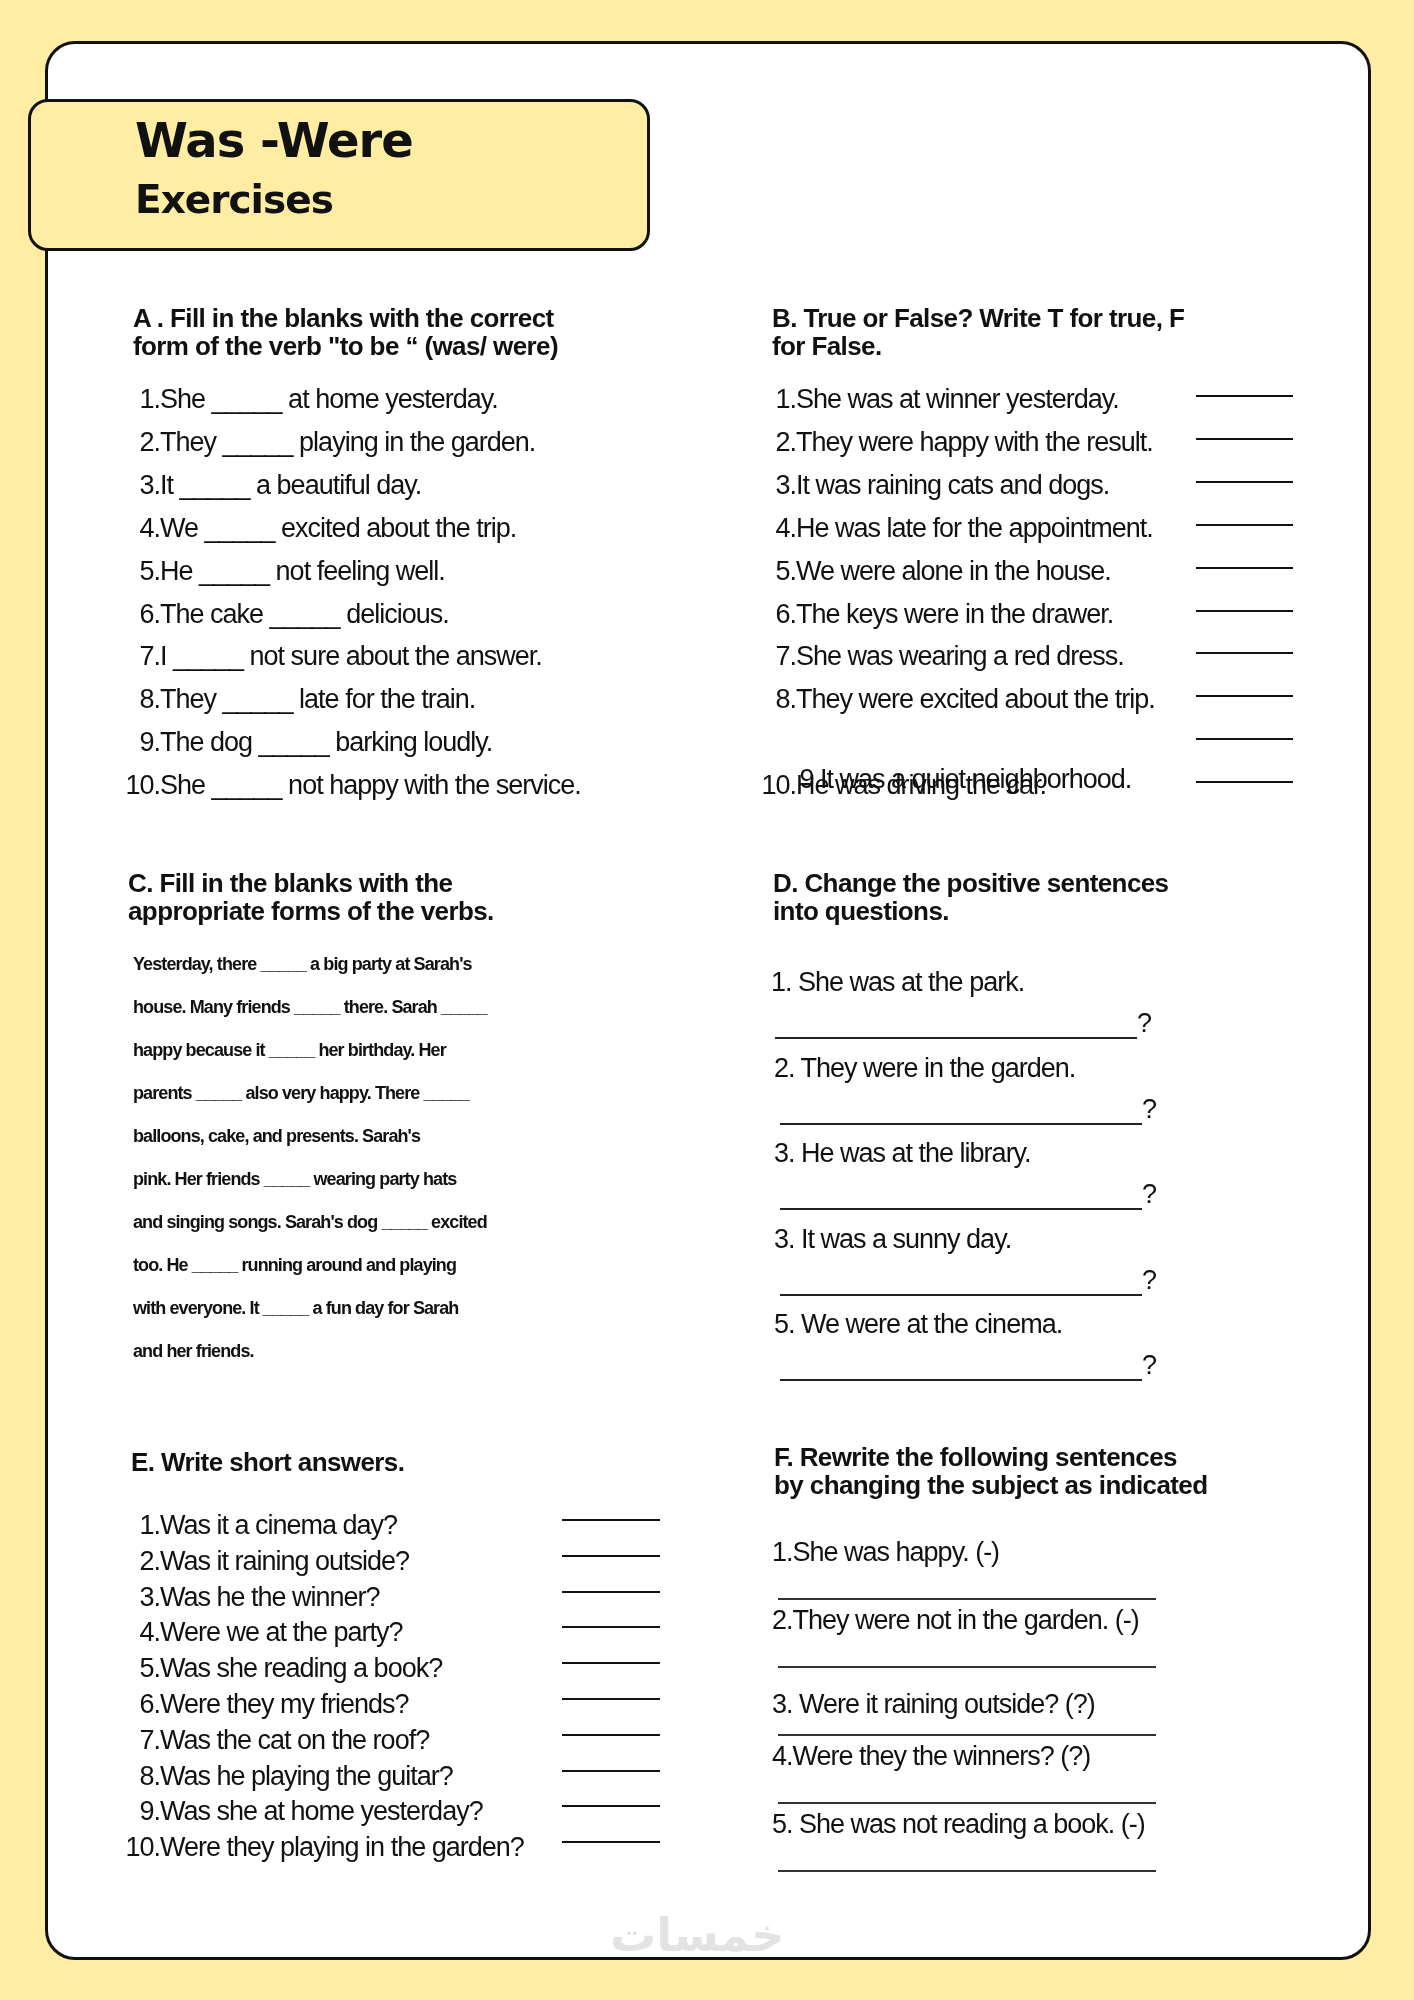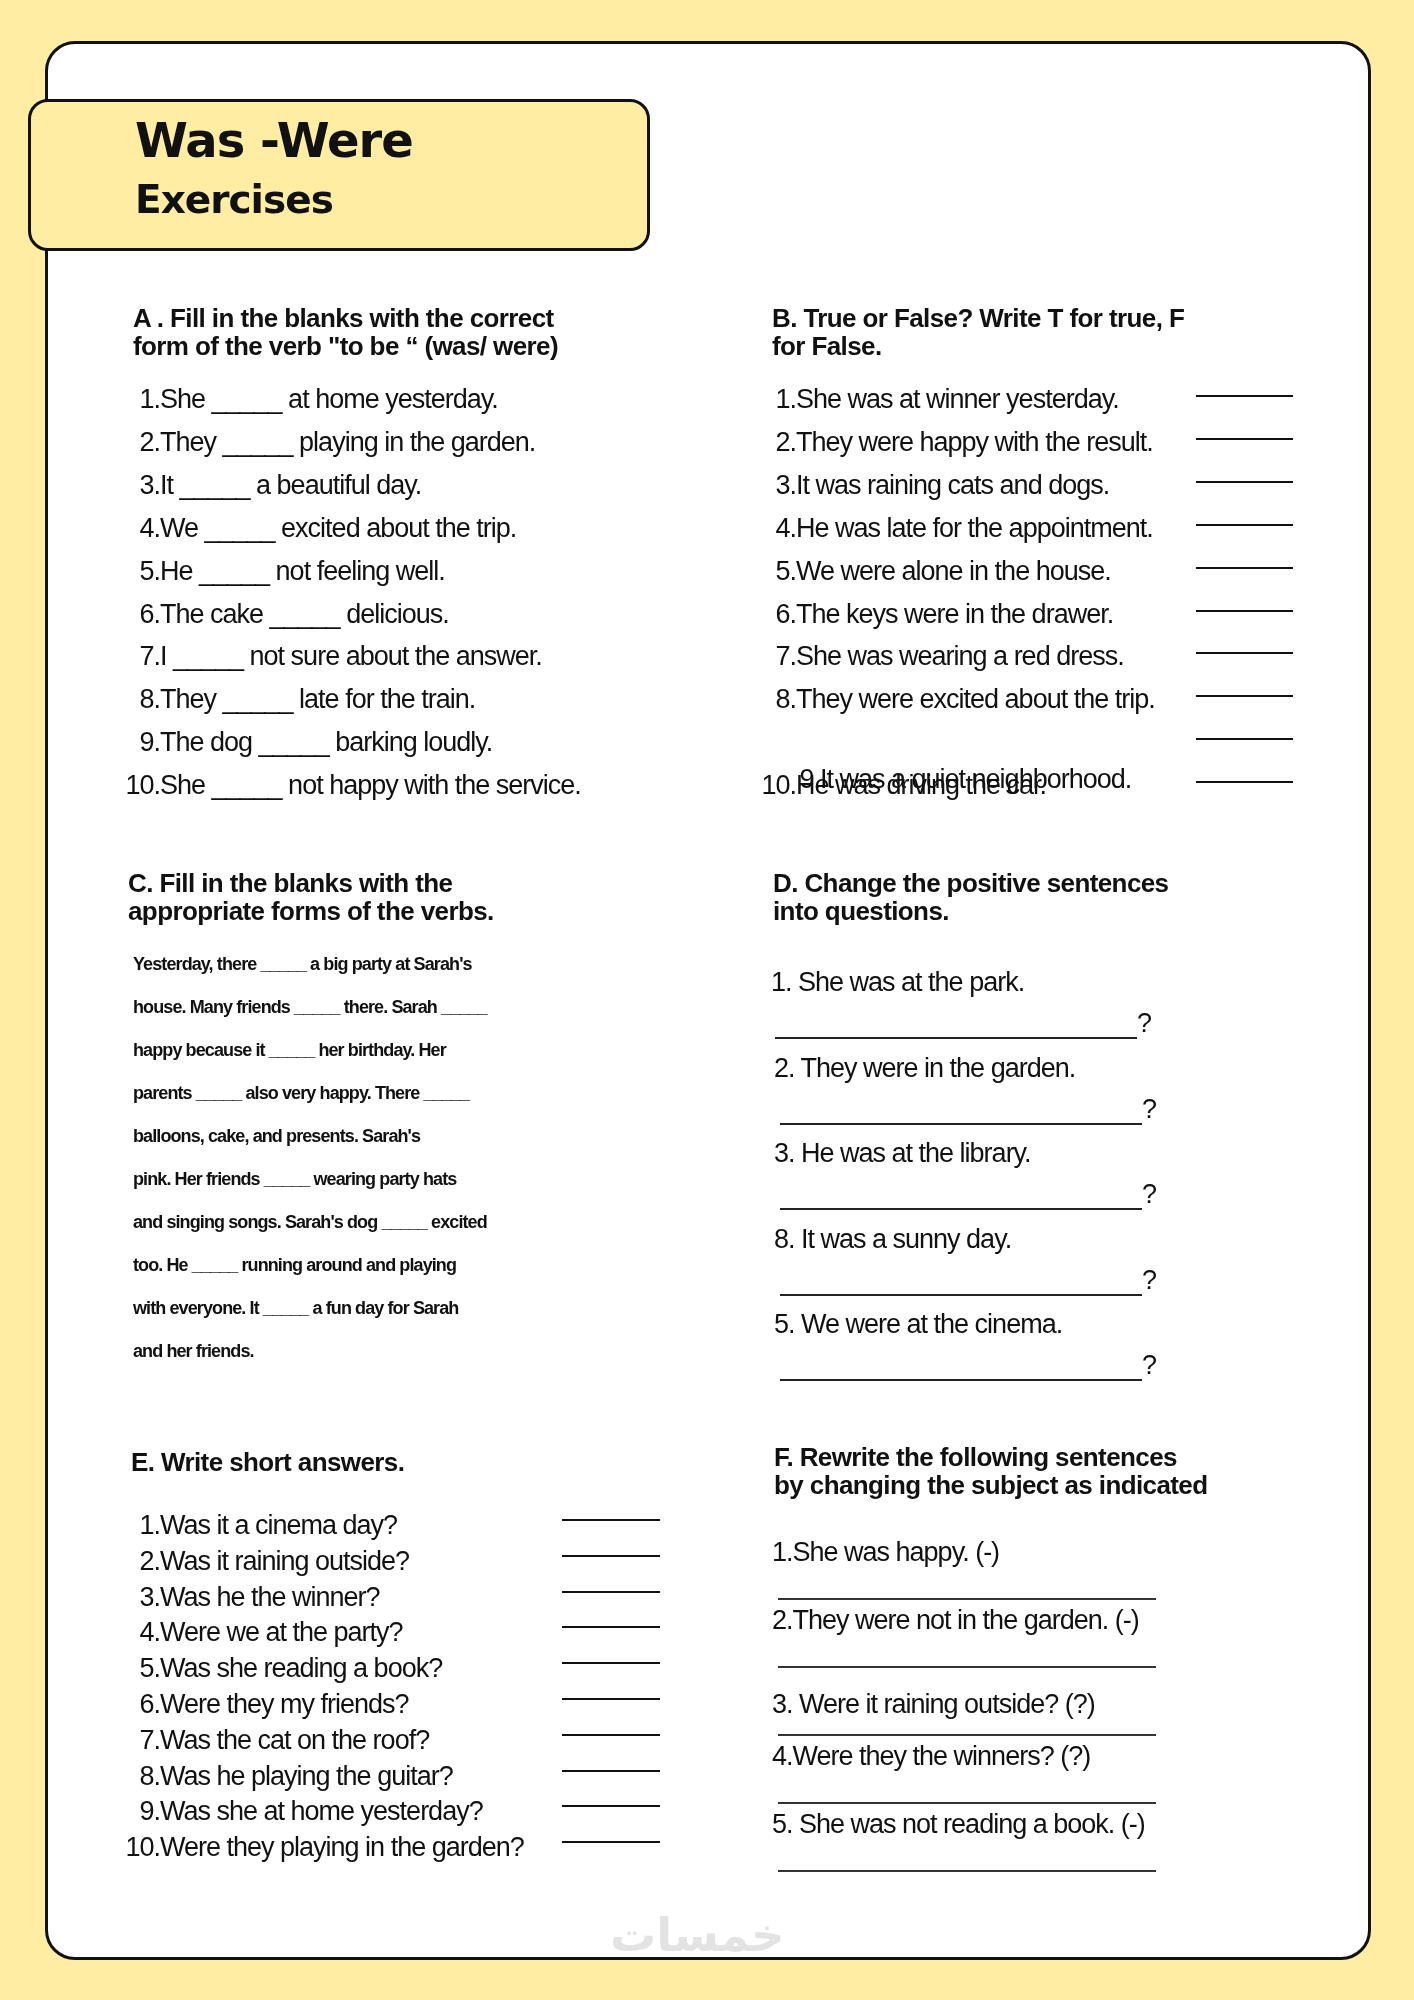--- a/index.html
+++ b/index.html
@@ -129,21 +129,21 @@
   <div>D. Change the positive sentences</div>
   <div>into questions.</div>
 </div>
 <div id="secD">
     <div class="item" style="left: 771px; top: 966px;">1. She was at the park.</div>
     <div class="qline" style="left: 775px; top: 1007px;"><span class="bar" style="width: 362px;"></span><span>?</span></div>
     <div class="item" style="left: 774px; top: 1051.5px;">2. They were in the garden.</div>
     <div class="qline" style="left: 780px; top: 1092.5px;"><span class="bar" style="width: 362px;"></span><span>?</span></div>
     <div class="item" style="left: 774px; top: 1137px;">3. He was at the library.</div>
     <div class="qline" style="left: 780px; top: 1178px;"><span class="bar" style="width: 362px;"></span><span>?</span></div>
-    <div class="item" style="left: 774px; top: 1222.5px;">8. It was a sunny day.</div>
+    <div class="item" style="left: 774px; top: 1222.5px;">3. It was a sunny day.</div>
     <div class="qline" style="left: 780px; top: 1263.5px;"><span class="bar" style="width: 362px;"></span><span>?</span></div>
     <div class="item" style="left: 774px; top: 1308px;">5. We were at the cinema.</div>
     <div class="qline" style="left: 780px; top: 1349px;"><span class="bar" style="width: 362px;"></span><span>?</span></div>
   </div>
 
 <div class="sec-head" style="left:131px;top:1448px;">E. Write short answers.</div>
 <div id="secE">
     <div class="item" style="left: 120px; top: 1509px;"><span class="num" style="width: 40px;">1.</span><span>Was it a cinema day?</span></div>
     <div class="ansline" style="left: 562px; width: 98px; top: 1519px;"></div>
     <div class="item" style="left: 120px; top: 1544.8px;"><span class="num" style="width: 40px;">2.</span><span>Was it raining outside?</span></div>

